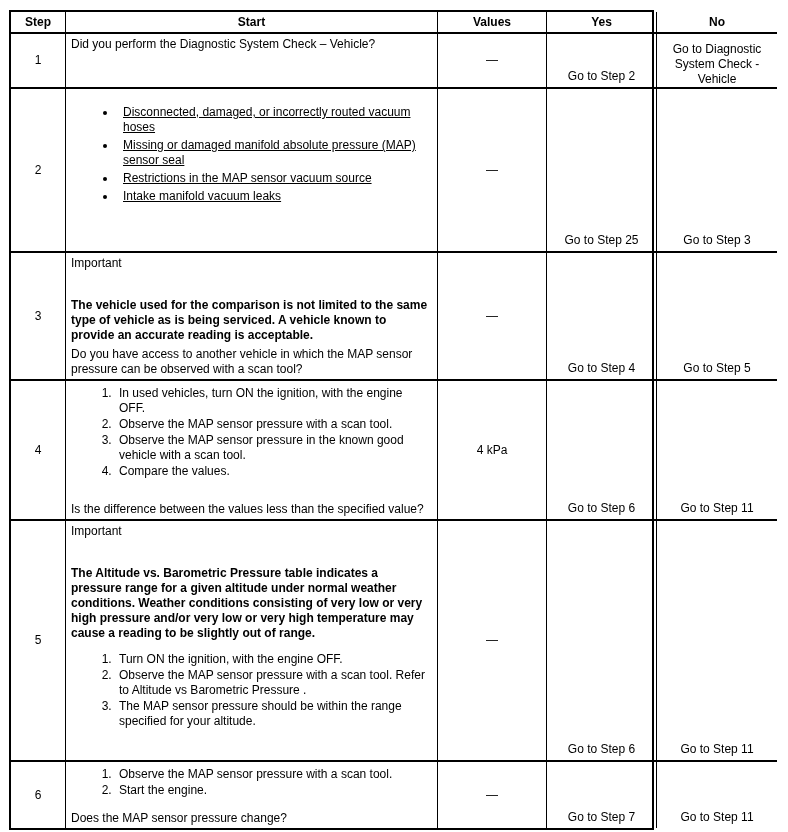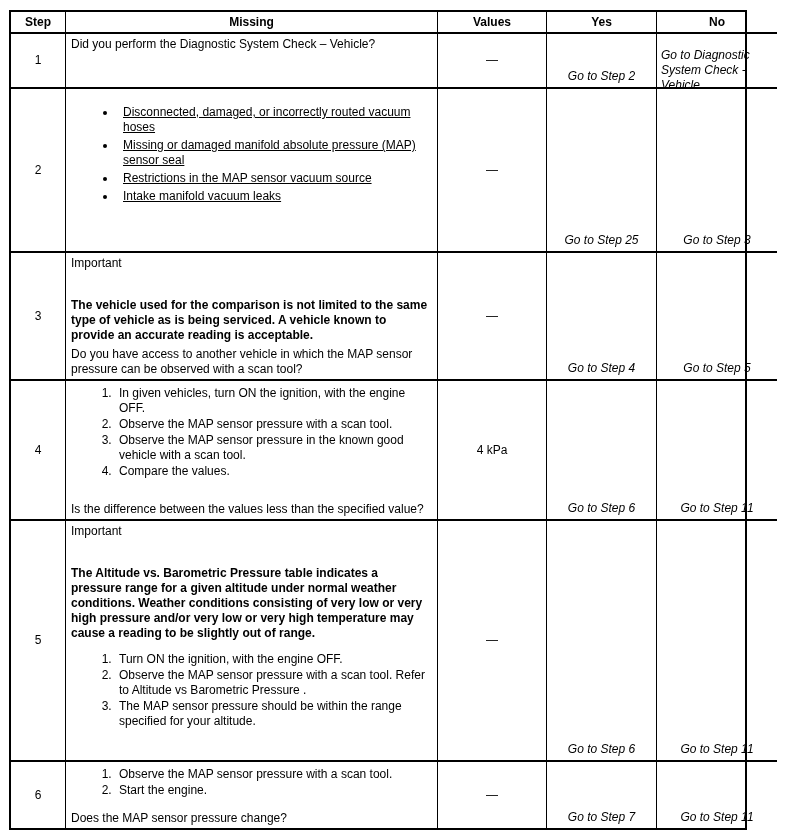--- a/index.html
+++ b/index.html
@@ -7,21 +7,21 @@
   body {
     font-family: "Liberation Sans", sans-serif;
     font-size: 12px;
     line-height: 15px;
     color: #000;
     width: 788px;
   }
   .page { padding: 10px 9px; }
   .dtable {
     display: grid;
-    width: 738px;
+    width: 645px;
     grid-template-columns: 55px 372px 109px 110px 120px;
     grid-template-rows: 22px 55px 164px 128px 140px 241px 66px;
     border: 2px solid #000;
     background: #fff;
   }
   .row { display: contents; }
   .cell {
     border-right: 1px solid #000;
     border-bottom: 2px solid #000;
     overflow: hidden;
@@ -38,43 +38,43 @@
   .actioncell {
     display: flex; flex-direction: column;
     padding: 3px 6px 2px 5px;
   }
   .valuescell {
     display: flex; align-items: center; justify-content: center;
   }
   .gotocell {
     display: flex; flex-direction: column;
     justify-content: flex-end; align-items: center;
-    padding: 14px 4px 3px;
-    font-style: italic;
+    text-align: center;
+    padding: 8px 4px 3px;
   }
   .gotocell.top { justify-content: flex-start; }
   .question { margin-top: auto; padding-top: 4px; }
   .question.first { margin-top: 0; padding-top: 0; }
   ul.bullets { margin: 10px 0 0 0; padding-left: 46px; text-decoration: underline; }
   ul.bullets li { margin: 3px 0; padding-left: 6px; }
   ol.numsteps { margin: 1px 0 0 0; padding-left: 44px; }
   ol.numsteps li { margin: 1px 0; padding-left: 4px; }
   ol.numsteps.after-imp { margin-top: 10px; }
   .imp-label { font-weight: normal; }
   .imp-text { font-weight: bold; margin-top: 27px; }
 </style>
 </head>
 <body>
 
 <div class="page">
   <div class="dtable">
 
     <div class="row">
       <div class="cell hcell">Step</div>
-      <div class="cell hcell">Missing</div>
+      <div class="cell hcell">Start</div>
       <div class="cell hcell">Values</div>
       <div class="cell hcell">Yes</div>
       <div class="cell hcell last">No</div>
     </div>
 
     <div class="row">
       <div class="cell stepcell">1</div>
       <div class="cell actioncell">
         <div class="question first">Did you perform the Diagnostic System Check – Vehicle?</div>
       </div>
@@ -107,21 +107,21 @@
       </div>
       <div class="cell valuescell">—</div>
       <div class="cell gotocell">Go to Step 4</div>
       <div class="cell gotocell last">Go to Step 5</div>
     </div>
 
     <div class="row">
       <div class="cell stepcell">4</div>
       <div class="cell actioncell">
         <ol class="numsteps">
-          <li>In given vehicles, turn ON the ignition, with the engine OFF.</li>
+          <li>In used vehicles, turn ON the ignition, with the engine OFF.</li>
           <li>Observe the MAP sensor pressure with a scan tool.</li>
           <li>Observe the MAP sensor pressure in the known good vehicle with a scan tool.</li>
           <li>Compare the values.</li>
         </ol>
         <div class="question">Is the difference between the values less than the specified value?</div>
       </div>
       <div class="cell valuescell">4 kPa</div>
       <div class="cell gotocell">Go to Step 6</div>
       <div class="cell gotocell last">Go to Step 11</div>
     </div>

